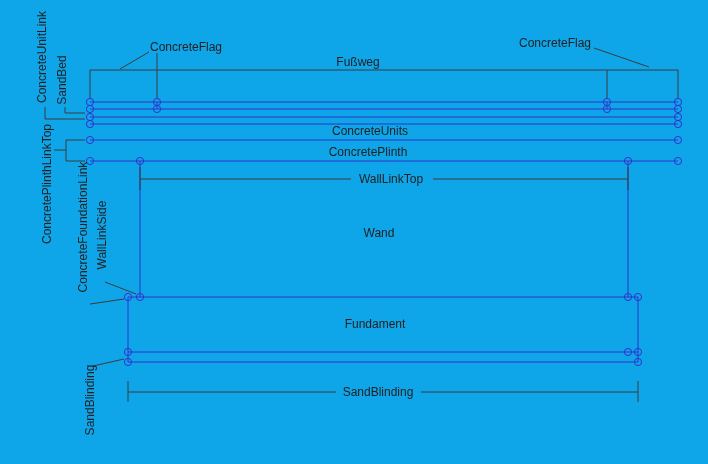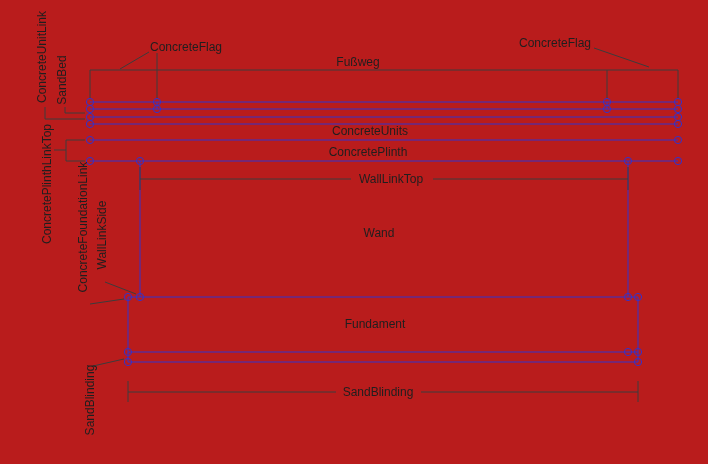--- a/index.html
+++ b/index.html
@@ -1,16 +1,16 @@
 <!DOCTYPE html>
 <html><head>
 <meta charset="utf-8">
 <style>
   html,body{margin:0;padding:0;background:#ffffff;}
-  .stage{position:relative;width:708px;height:464px;background:#b91c1c;overflow:hidden;}
+  .stage{position:relative;width:708px;height:464px;background:#0ea5e9;overflow:hidden;}
   svg{display:block;}
   svg text{font-family:"Liberation Sans", sans-serif;font-size:12px;fill:#1f1f1f;}
   .geo{stroke:#3232cd;stroke-width:1;fill:none;}
   .node{stroke:#3232cd;stroke-width:1;fill:none;}
   .ann{stroke:#3c3c3c;stroke-width:1;fill:none;}
 </style>
 </head>
 <body>
 
 <div class="stage">

